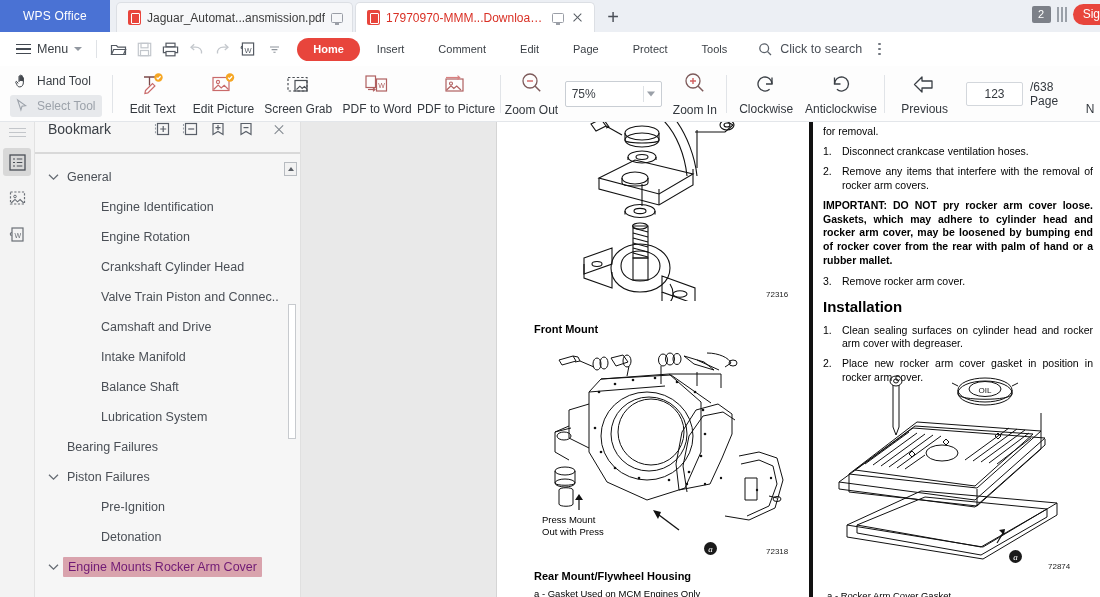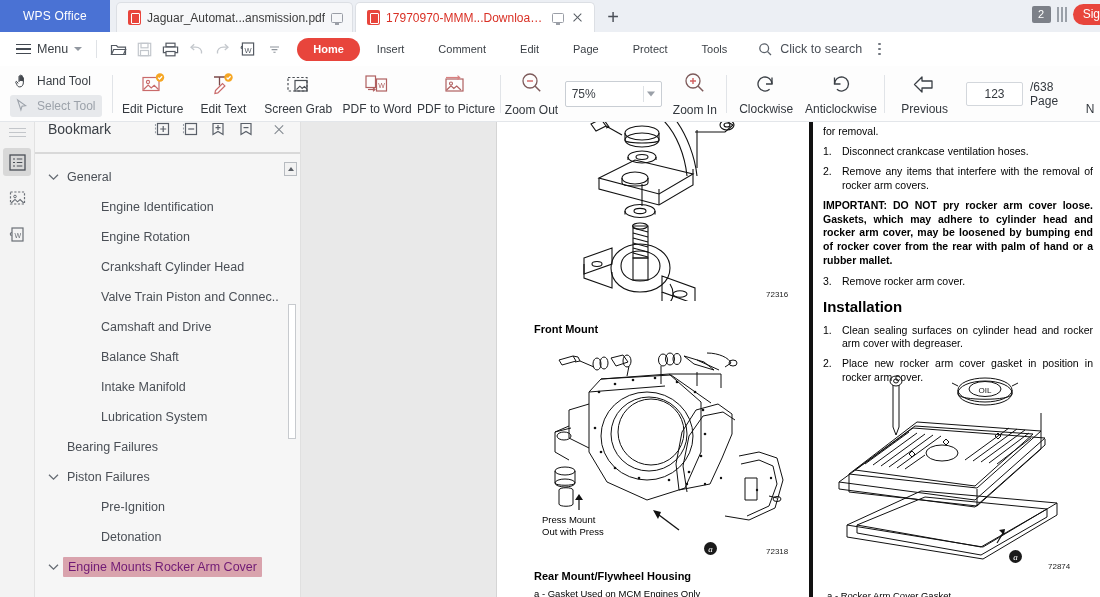--- a/index.html
+++ b/index.html
@@ -377,40 +377,40 @@
           </svg>
         <span>Select Tool</span>
       </div>
     </div>
 
     <div class="rsep"></div>
 
     <div class="rbtn">
       <span class="glyph">
         <svg width="28" height="26" viewBox="0 0 28 26">
+            <path d="M5 5h11M10.5 5v8.5" stroke="#7c4a4a" stroke-width="1.3" fill="none"></path>
+            <path d="M6.5 18.5l7-7 2.4 2.4-7 7-3 .6z" fill="none" stroke="#c96a6a" stroke-width="1.2"></path>
+            <circle cx="19.5" cy="5.5" r="4.2" fill="#f5a623"></circle>
+            <path d="M17.6 5.6l1.4 1.4 2.6-2.7" stroke="#fff" stroke-width="1.3" fill="none"></path>
+          </svg>
+      </span>
+      <span>Edit Text</span>
+    </div>
+
+    <div class="rbtn">
+      <span class="glyph">
+        <svg width="28" height="26" viewBox="0 0 28 26">
             <rect x="4" y="5.5" width="16" height="13" fill="none" stroke="#c96a6a" stroke-width="1.2"></rect>
             <circle cx="9" cy="10" r="1.6" fill="none" stroke="#c96a6a" stroke-width="1.1"></circle>
             <path d="M4.6 17.5l4.6-4.4 3 2.8 3-2.6 4.3 4.2" fill="none" stroke="#c96a6a" stroke-width="1.2"></path>
             <circle cx="21" cy="5.5" r="4.2" fill="#f5a623"></circle>
             <path d="M19.1 5.6l1.4 1.4 2.6-2.7" stroke="#fff" stroke-width="1.3" fill="none"></path>
           </svg>
       </span>
       <span>Edit Picture</span>
-    </div>
-
-    <div class="rbtn">
-      <span class="glyph">
-        <svg width="28" height="26" viewBox="0 0 28 26">
-            <path d="M5 5h11M10.5 5v8.5" stroke="#7c4a4a" stroke-width="1.3" fill="none"></path>
-            <path d="M6.5 18.5l7-7 2.4 2.4-7 7-3 .6z" fill="none" stroke="#c96a6a" stroke-width="1.2"></path>
-            <circle cx="19.5" cy="5.5" r="4.2" fill="#f5a623"></circle>
-            <path d="M17.6 5.6l1.4 1.4 2.6-2.7" stroke="#fff" stroke-width="1.3" fill="none"></path>
-          </svg>
-      </span>
-      <span>Edit Text</span>
     </div>
 
     <div class="rbtn wide">
       <span class="glyph">
         <svg width="28" height="26" viewBox="0 0 28 26">
             <rect x="4" y="5.5" width="19" height="13.5" fill="none" stroke="#4b4f55" stroke-width="1.2" stroke-dasharray="2.4 2"></rect>
             <rect x="11" y="8.5" width="12" height="10.5" fill="none" stroke="#4b4f55" stroke-width="1.2"></rect>
             <path d="M12.5 17.5l3.4-3.3 2.3 2.2 2.2-2 2.6 2.6" fill="none" stroke="#4b4f55" stroke-width="1.1"></path>
           </svg>
       </span>
@@ -602,24 +602,24 @@
         <div class="bm-item lvl3">
           <span class="txt">Crankshaft Cylinder Head</span>
         </div>
         <div class="bm-item lvl3">
           <span class="txt">Valve Train Piston and Connec..</span>
         </div>
         <div class="bm-item lvl3">
           <span class="txt">Camshaft and Drive</span>
         </div>
         <div class="bm-item lvl3">
+          <span class="txt">Intake Manifold</span>
+        </div>
+        <div class="bm-item lvl3">
           <span class="txt">Balance Shaft</span>
-        </div>
-        <div class="bm-item lvl3">
-          <span class="txt">Intake Manifold</span>
         </div>
         <div class="bm-item lvl3">
           <span class="txt">Lubrication System</span>
         </div>
         <div class="bm-item lvl2">
           <span class="txt">Bearing Failures</span>
         </div>
         <div class="bm-item lvl1">
           <span class="chev">
               <svg width="11" height="8" viewBox="0 0 11 8">

